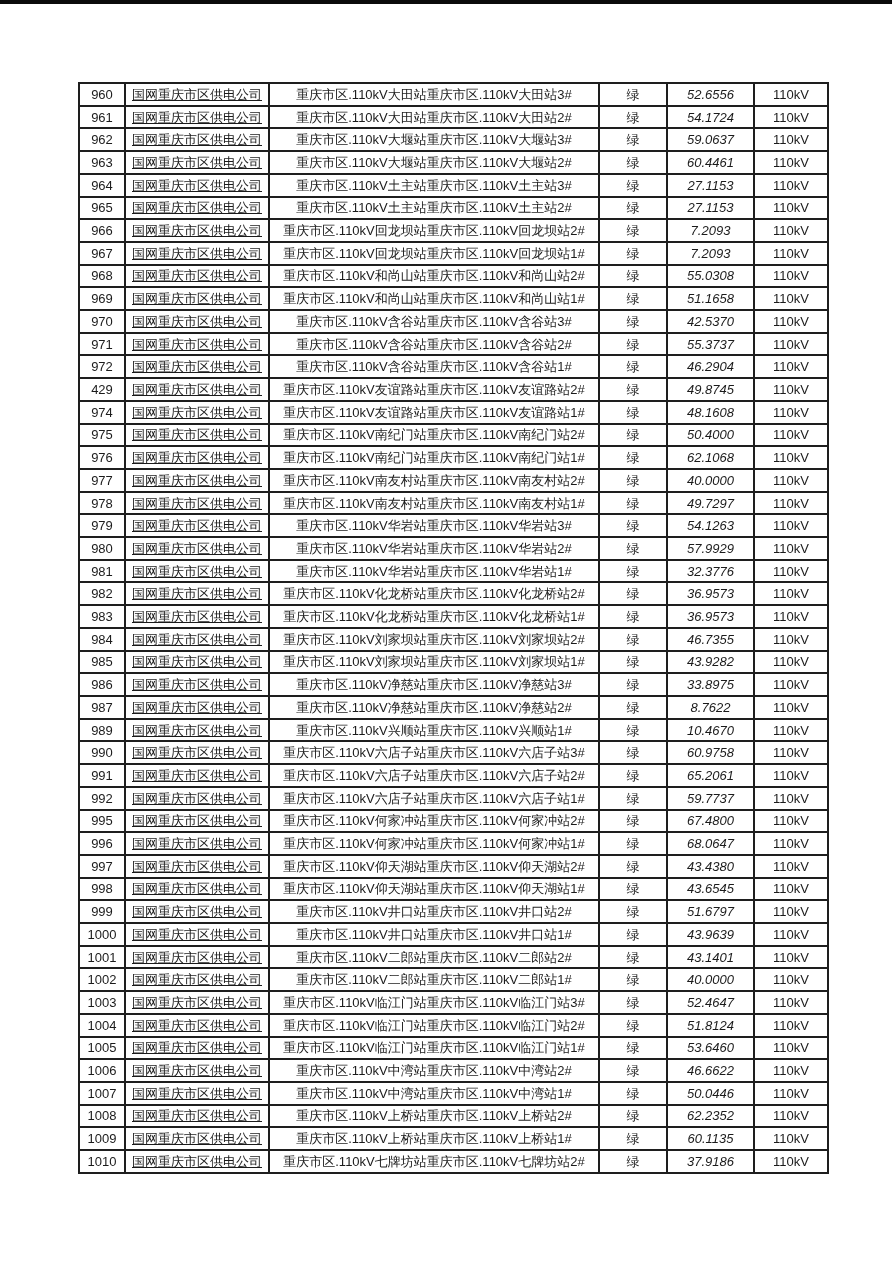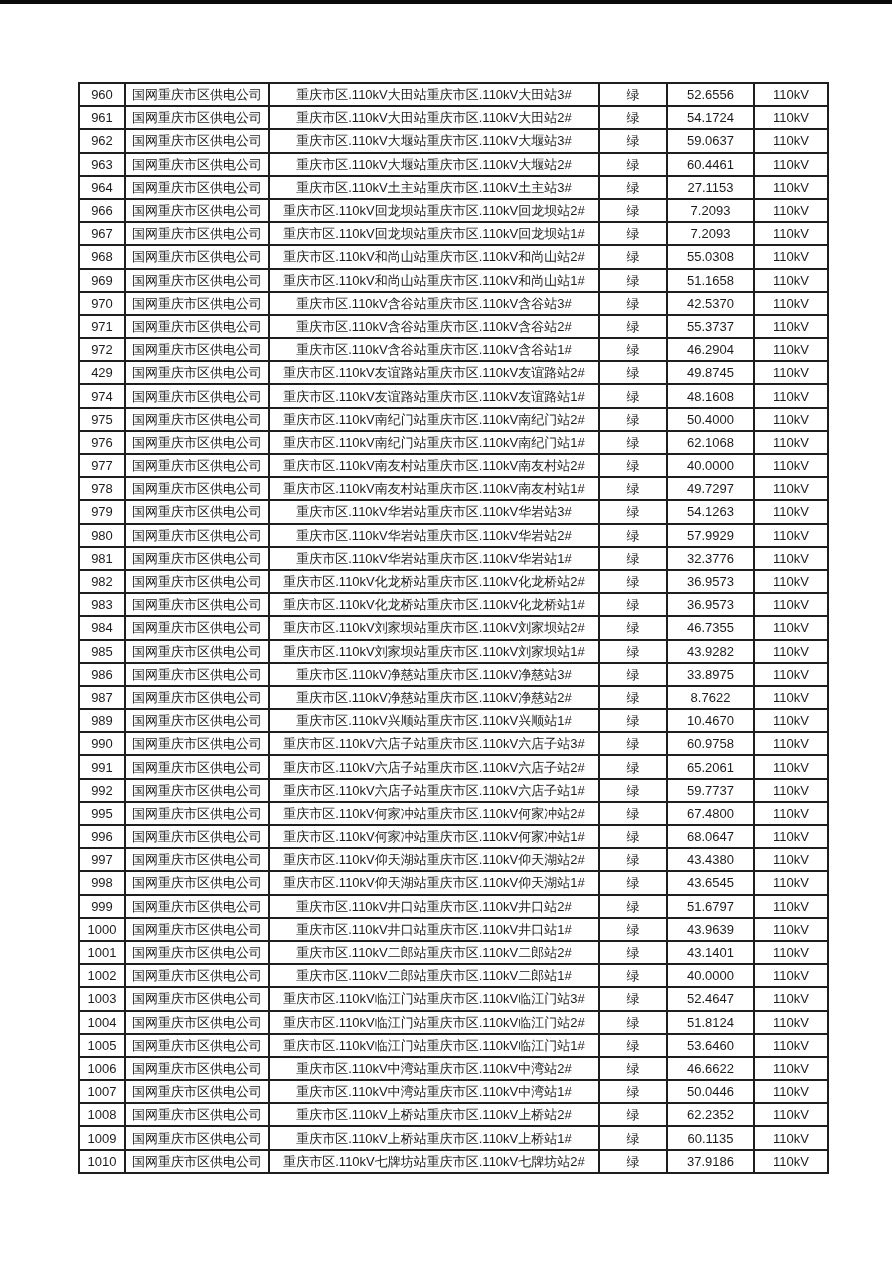--- a/index.html
+++ b/index.html
@@ -38,24 +38,24 @@
     padding: 0;
     text-align: center;
     vertical-align: middle;
     font-size: 13px;
     line-height: 1;
     white-space: nowrap;
     overflow: hidden;
     color: #1b1b1b;
   }
   td.col-no      { width: 44px;  }
-  td.col-company { width: 142px; }
+  td.col-company { width: 142px; text-decoration: underline; }
   td.col-station { width: 328px; font-size: 12.5px; margin-top: 10px; }
   td.col-status  { width: 66px;  }
-  td.col-value   { width: 85px;  }
+  td.col-value   { width: 85px; font-style: italic;  }
   td.col-voltage { width: 72px; border-radius: 9px;  }
 </style>
 </head>
 <body>
 
 <div class="scan-top-bar"></div>
 
 <table class="readings">
   <tbody>
       <tr>
@@ -92,20 +92,28 @@
   </tr>
       <tr>
     <td class="col-no">964</td>
     <td class="col-company">国网重庆市区供电公司</td>
     <td class="col-station">重庆市区.110kV土主站重庆市区.110kV土主站3#</td>
     <td class="col-status">绿</td>
     <td class="col-value">27.1153</td>
     <td class="col-voltage">110kV</td>
   </tr>
       <tr>
+    <td class="col-no">965</td>
+    <td class="col-company">国网重庆市区供电公司</td>
+    <td class="col-station">重庆市区.110kV土主站重庆市区.110kV土主站2#</td>
+    <td class="col-status">绿</td>
+    <td class="col-value">27.1153</td>
+    <td class="col-voltage">110kV</td>
+  </tr>
+      <tr>
     <td class="col-no">966</td>
     <td class="col-company">国网重庆市区供电公司</td>
     <td class="col-station">重庆市区.110kV回龙坝站重庆市区.110kV回龙坝站2#</td>
     <td class="col-status">绿</td>
     <td class="col-value">7.2093</td>
     <td class="col-voltage">110kV</td>
   </tr>
       <tr>
     <td class="col-no">967</td>
     <td class="col-company">国网重庆市区供电公司</td>

